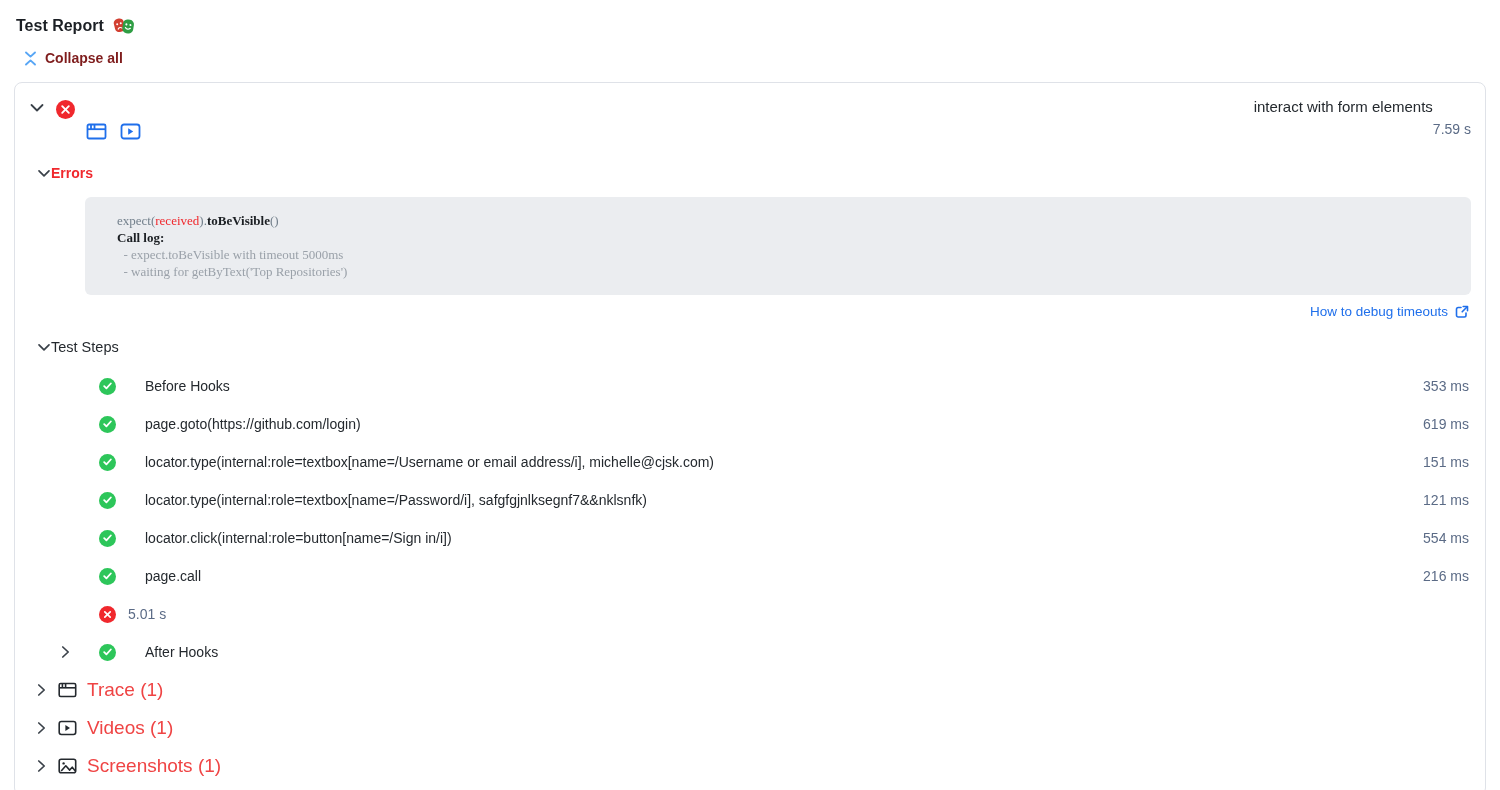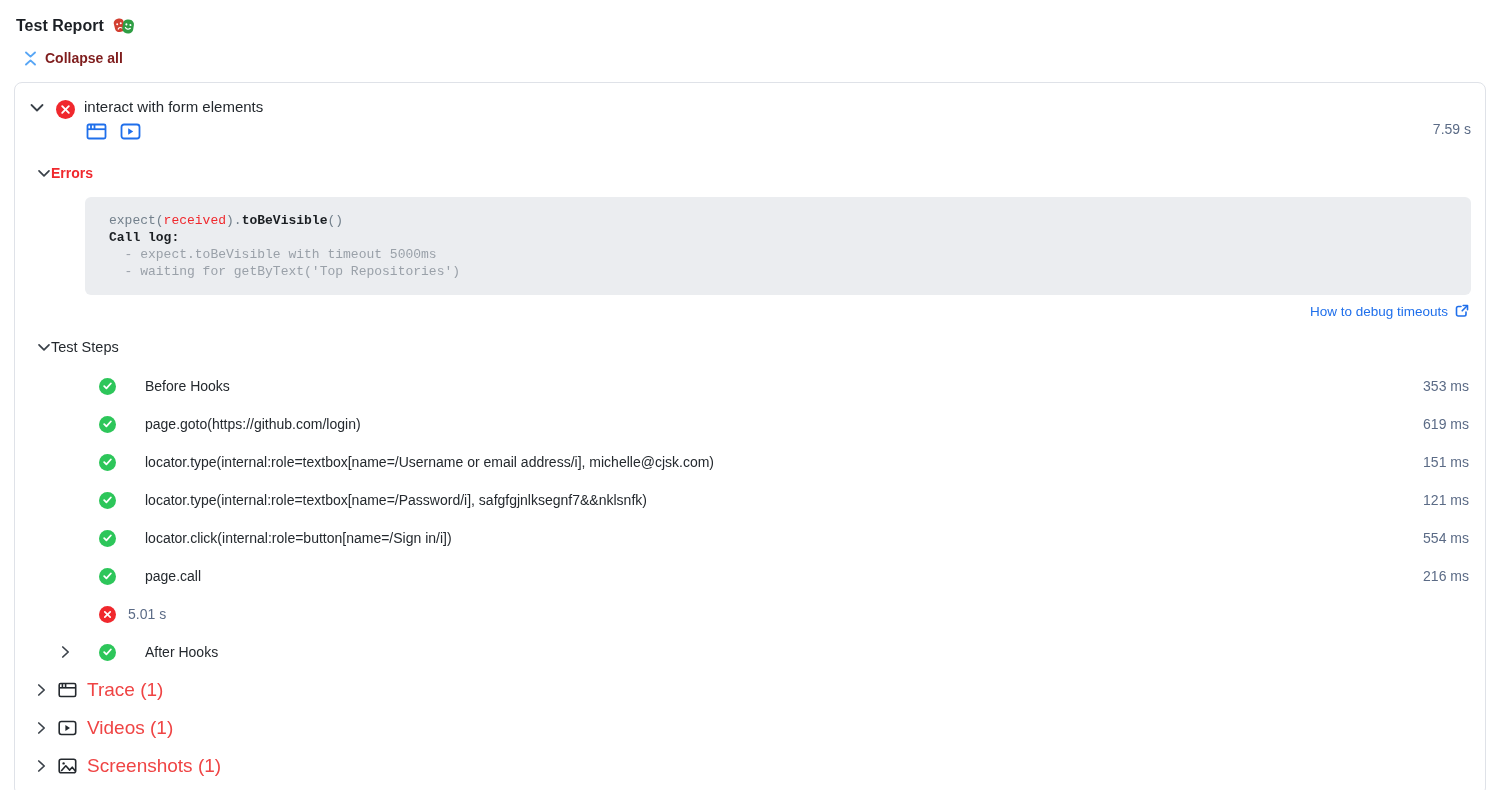--- a/index.html
+++ b/index.html
@@ -12,37 +12,37 @@
   .collapse-row span { color:#7f1d1d; font-size:14px; font-weight:bold; }
 
   
   .card { border:1px solid #dfe2e8; border-radius:8px; background:#fff; padding:14px 14px 10px 14px; }
 
   .test-header { display:flex; align-items:flex-start; }
   .test-header .chev { margin-top:6px; }
   .badge { width:19px; height:19px; border-radius:50%; flex:0 0 auto; margin:3px 9px 0 11px; display:flex; align-items:center; justify-content:center; }
   .badge-fail { background:#f0282d; }
   .test-title-block { flex:1; }
-  .test-title { font-size:15px; color:#24292e; line-height:20px; }
+  .test-title { font-size:15px; color:#24292e; line-height:20px;text-align:right; }
   .attach-links { display:flex; gap:10px; margin-top:5px; }
   .icon-btn { display:flex; align-items:center; justify-content:center; width:24px; height:19px; cursor:pointer; }
   .test-duration { color:#5b6b86; font-size:14px; margin-top:24px; white-space:nowrap; }
 
   .section-header { display:flex; align-items:center; margin:24px 0 0 8px; cursor:pointer; }
   .section-label { font-size:14px; font-weight:bold; }
   .errors-label { color:#f0282d; }
   .steps-label { color:#24292e; font-weight:normal; font-size:14.5px; }
 
-  .code-block { margin:16px 0 0 56px; background:#ebedf0; border-radius:6px; padding:15px 24px; font-family:Liberation Mono, monospace; font-size:13px; line-height:17px; white-space:pre; color:#73808c; }
+  .code-block { margin:16px 0 0 56px; background:#ebedf0; border-radius:6px; padding:15px 32px; font-family:Liberation Serif, serif; font-size:13px; line-height:17px; white-space:pre; color:#73808c; }
   .code-dim   { color:#73808c; }
   .code-light { color:#9aa1a9; }
   .code-red   { color:#f0282d; }
   .code-bold  { color:#1b1f23; font-weight:bold; }
 
-  .debug-row { display:flex; justify-content:flex-end; align-items:flex-start; gap:7px; margin:9px 2px 0 0; cursor:pointer; }
+  .debug-row { display:flex; justify-content:flex-end; align-items:flex-end; gap:7px; margin:9px 2px 0 0; cursor:pointer; }
   .debug-row span { color:#1f6feb; font-size:13.5px; }
 
   .steps-list { margin-top:12px; }
   .step-row { display:flex; align-items:center; height:38px; padding-left:32px; cursor:pointer;gap:12px; }
   .chev-slot { width:26px; display:flex; align-items:center; }
   .status-ico { width:17px; height:17px; border-radius:50%; flex:0 0 auto; display:flex; align-items:center; justify-content:center; }
   .status-pass { background:#2dc65a; }
   .status-fail { background:#f0282d; }
   .step-label { margin-left:17px; font-size:14px; color:#24292e; flex:1; }
   .step-duration { color:#5b6b86; font-size:14px; white-space:nowrap; padding-right:2px; }

